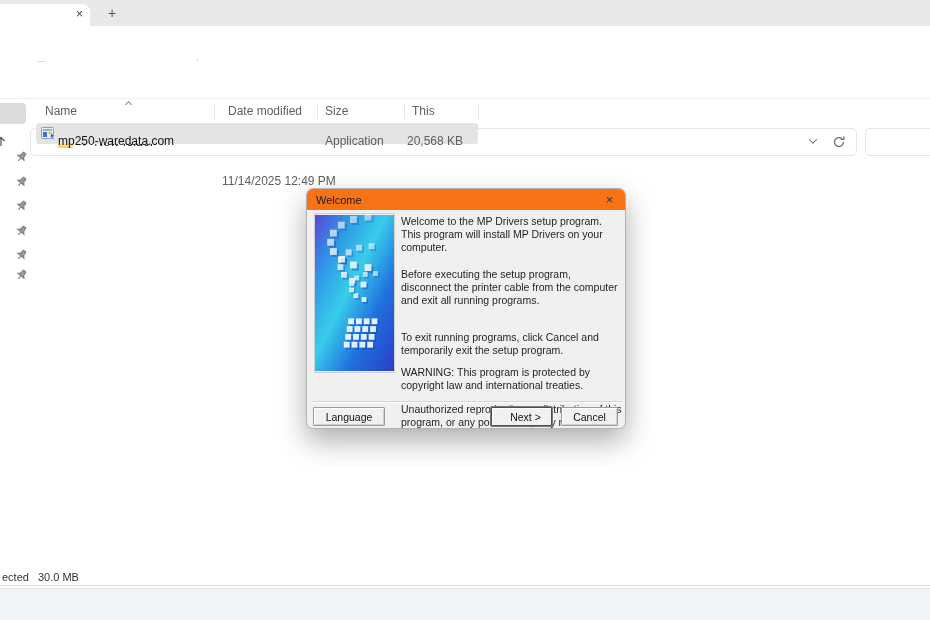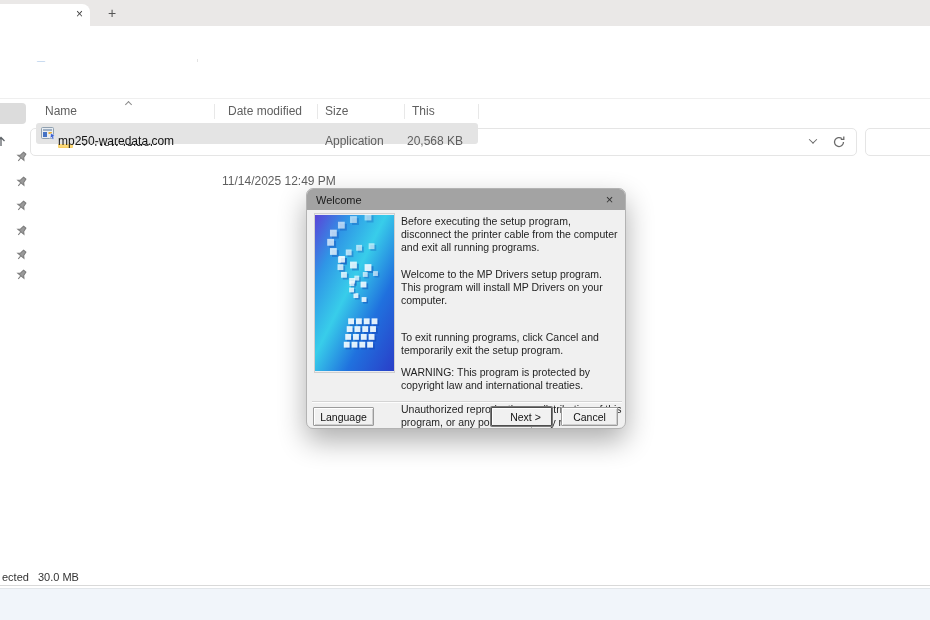--- a/index.html
+++ b/index.html
@@ -41,21 +41,21 @@
   .head-sort-chev{position:absolute;left:126px;top:102px;width:5px;height:5px;border-right:1.2px solid #8a8a8a;border-bottom:1.2px solid #8a8a8a;transform:rotate(-135deg);}
   .head-sep{position:absolute;top:104px;width:1px;height:15px;background:#e8e8e8;}
   .file-row{position:absolute;left:36px;top:123px;width:442px;height:21px;background:#e4e4e4;border-radius:3px;}
   .file-row .cell{position:absolute;top:11px;font-size:12px;color:#5f5f5f;white-space:nowrap;}
   .file-row .name{color:#141414;}
   .file-icon{position:absolute;left:5px;top:3px;}
   
   .statusbar{position:absolute;left:0;top:568px;width:930px;height:18px;font-size:11px;color:#333;display:flex;align-items:center;gap:9px;padding-left:2px;border-bottom:1px solid #d9d9d9;}
   
   .dialog{position:absolute;left:306px;top:188px;width:320px;height:241px;background:#f0f0f0;border:1px solid #b3b3b3;border-radius:7px;box-shadow:0 12px 28px rgba(0,0,0,.32);overflow:hidden;}
-  .dlg-title{position:absolute;left:0;top:0;width:100%;height:21px;background:#a3a3a3;display:flex;align-items:center;}
+  .dlg-title{position:absolute;left:0;top:0;width:100%;height:21px;background:#f97316;display:flex;align-items:center;}
   .dlg-title-text{margin-left:9px;font-size:11px;color:#1a1a1a;}
   .dlg-close{position:absolute;right:7px;top:2px;width:17px;height:17px;display:flex;align-items:center;justify-content:center;font-size:13px;color:#333;}
   .dlg-art{position:absolute;left:7px;top:24px;width:81px;height:160px;border:1px solid #cfcfcf;}
   .dlg-text{position:absolute;left:94px;top:26px;width:222px;font-size:10.5px;line-height:13px;color:#1f1f1f;}
   .dlg-text p:nth-child(1){margin:0 0 14px;}
   .dlg-text p:nth-child(2){margin:0 0 24px;}
   .dlg-text p:nth-child(3){margin:0 0 9px;}
   .dlg-text p:nth-child(4){margin:0 0 11px;}
   .dlg-text p:nth-child(5){margin:0;}
   .dlg-sep{position:absolute;left:5px;top:212px;width:310px;height:2px;border-top:1px solid #d4d4d4;border-bottom:1px solid #fdfdfd;}
@@ -304,29 +304,29 @@
           <rect x="39.3" y="131.8" width="6" height="6" fill="#0a3fb0" opacity="0.41400000000000003"></rect>
           <rect x="37.5" y="130" width="6" height="6" fill="#f2fbff" opacity="0.92"></rect>
           <rect x="47.3" y="131.8" width="6" height="6" fill="#0a3fb0" opacity="0.41400000000000003"></rect>
           <rect x="45.5" y="130" width="6" height="6" fill="#f2fbff" opacity="0.92"></rect>
           <rect x="55.3" y="131.8" width="6" height="6" fill="#0a3fb0" opacity="0.41400000000000003"></rect>
           <rect x="53.5" y="130" width="6" height="6" fill="#f2fbff" opacity="0.92"></rect>
         </g>
     </svg>
 
     <div class="dlg-text">
+      <p>Welcome to the MP Drivers setup program. This program will install MP Drivers on your computer.</p>
       <p>Before executing the setup program, disconnect the printer cable from the computer and exit all running programs.</p>
-      <p>Welcome to the MP Drivers setup program. This program will install MP Drivers on your computer.</p>
       <p>To exit running programs, click Cancel and temporarily exit the setup program.</p>
       <p>WARNING: This program is protected by copyright law and international treaties.</p>
       <p>Unauthorized reproduction or distribution of this program, or any portion of it, may result in severe civil and criminal penalties, and will be prosecuted to the maximum extent possible under law.</p>
     </div>
 
     <div class="dlg-sep"></div>
-    <button class="dlg-btn" style="left:6px;width:61px;">Language</button>
+    <button class="dlg-btn" style="left:6px;width:72px;">Language</button>
     <button class="dlg-btn default" style="left:184px;width:61px;padding-left:8px;">Next &gt;</button>
     <button class="dlg-btn" style="left:254px;width:57px;">Cancel</button>
   </div>
 
   <div class="taskbar">
     
     
     
     
     

